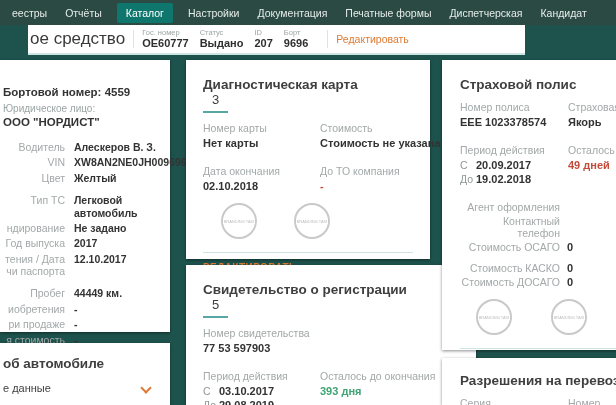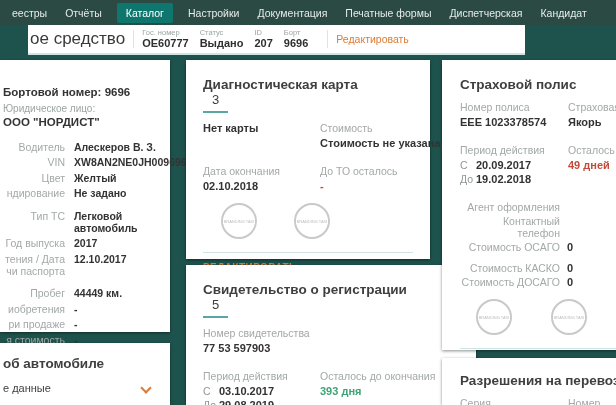--- a/index.html
+++ b/index.html
@@ -109,43 +109,43 @@
     <span class="hfield">
       <span class="hlbl">Борт</span>
       <span class="hval">9696</span>
     </span>
     <span class="hdiv"></span>
     <span class="hedit">Редактировать</span>
   </div>
 
   <div class="card" id="card-vehicle">
     <div class="vtop">
-      <p class="vboard">Бортовой номер: 9696</p>
+      <p class="vboard">Бортовой номер: 4559</p>
       <p class="vllbl">Юридическое лицо:</p>
       <p class="vlval">ООО "НОРДИСТ"</p>
       <div class="vrows">
         <div class="vrow">
             <span class="lbl">Водитель</span>
             <span class="val">Алескеров В. З.</span>
           </div>
         <div class="vrow">
             <span class="lbl">VIN</span>
             <span class="val">XW8AN2NE0JH009696</span>
           </div>
         <div class="vrow">
             <span class="lbl">Цвет</span>
             <span class="val">Желтый</span>
           </div>
-        <div class="vrow">
-            <span class="lbl">ндирование</span>
-            <span class="val">Не задано</span>
-          </div>
         <div class="vrow mt10">
             <span class="lbl">Тип ТС</span>
             <span class="val" style="width:92px">Легковой автомобиль</span>
+          </div>
+        <div class="vrow">
+            <span class="lbl">ндирование</span>
+            <span class="val">Не задано</span>
           </div>
         <div class="vrow">
             <span class="lbl">Год выпуска</span>
             <span class="val">2017</span>
           </div>
         <div class="vrow">
             <span class="lbl">тения / Дата
 чи паспорта</span>
             <span class="val">12.10.2017</span>
           </div>
@@ -182,34 +182,35 @@
 
   </div>
 
   <div class="card" id="card-diag">
     <div class="card-title-row">
       <span class="card-title">Диагностическая карта</span>
       <span class="count">3</span>
     </div>
     <div class="grid2 fgroup">
       <div class="c1">
+        <div class="flbl">Номер карты</div>
         <div class="fval">Нет карты</div>
       </div>
       <div class="c2">
         <div class="flbl">Стоимость</div>
         <div class="fval">Стоимость не указана</div>
       </div>
     </div>
     <div class="grid2 mt16">
       <div class="c1">
         <div class="flbl">Дата окончания</div>
         <div class="fval">02.10.2018</div>
       </div>
       <div class="c2">
-        <div class="flbl">До ТО осталось</div>
+        <div class="flbl">До ТО компания</div>
         <div class="dash-red">-</div>
       </div>
     </div>
     <div class="bcircles" style="padding-left:18px;gap:37px;">
       <div class="bcircle">
         <span class="btext">BRANDING TAXI</span>
       </div>
       <div class="bcircle">
         <span class="btext">BRANDING TAXI</span>
       </div>

